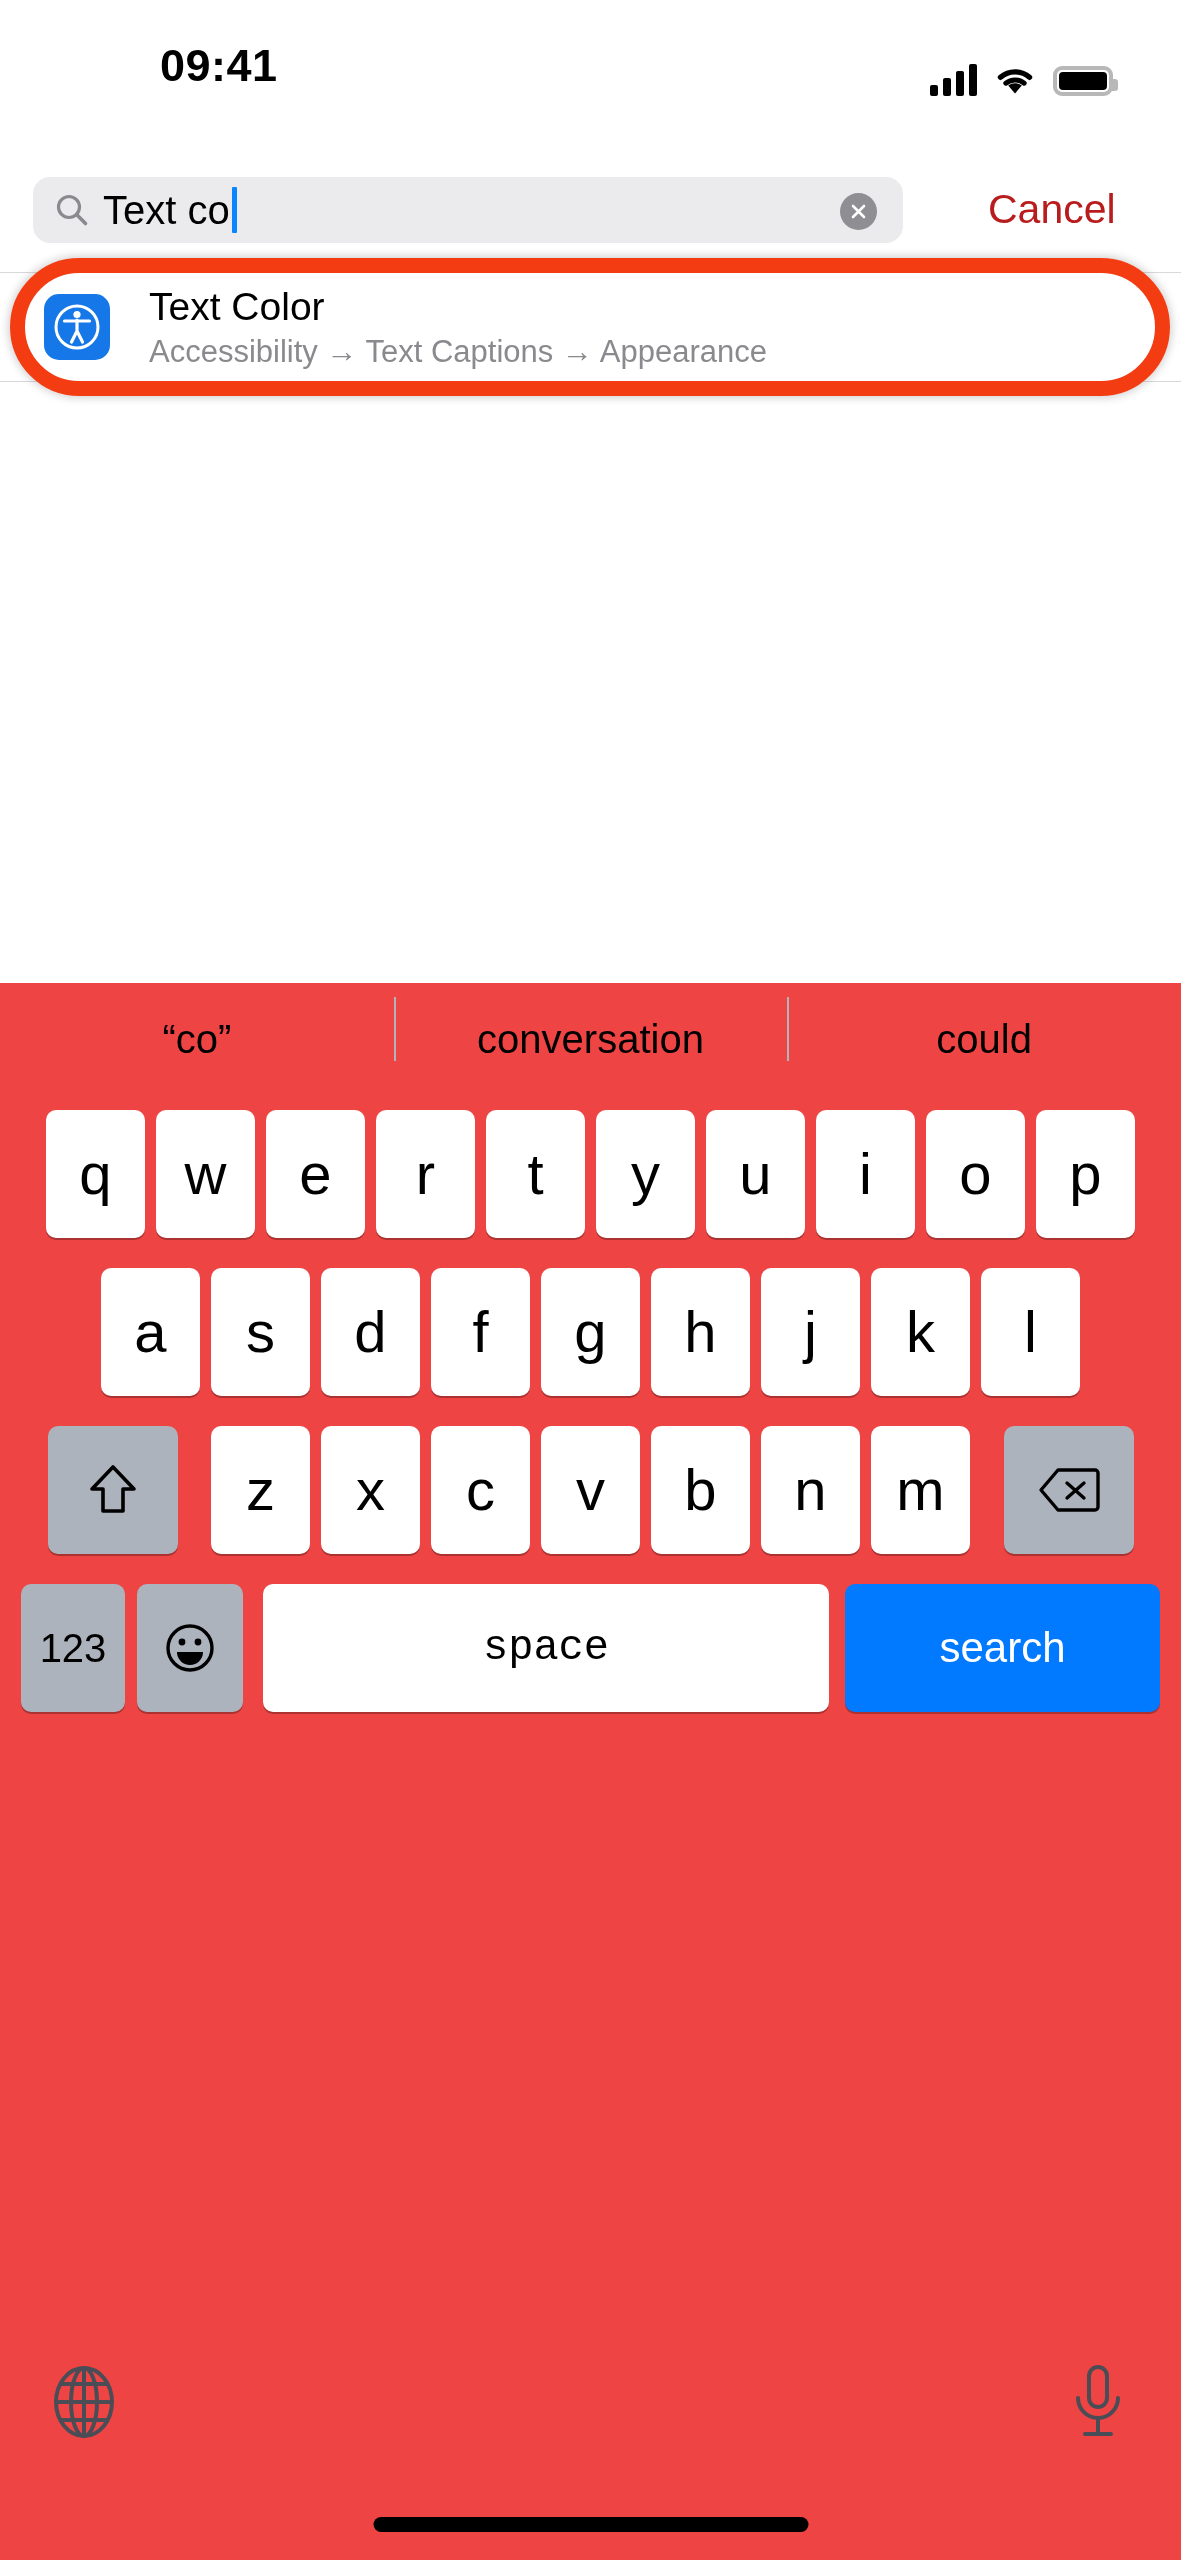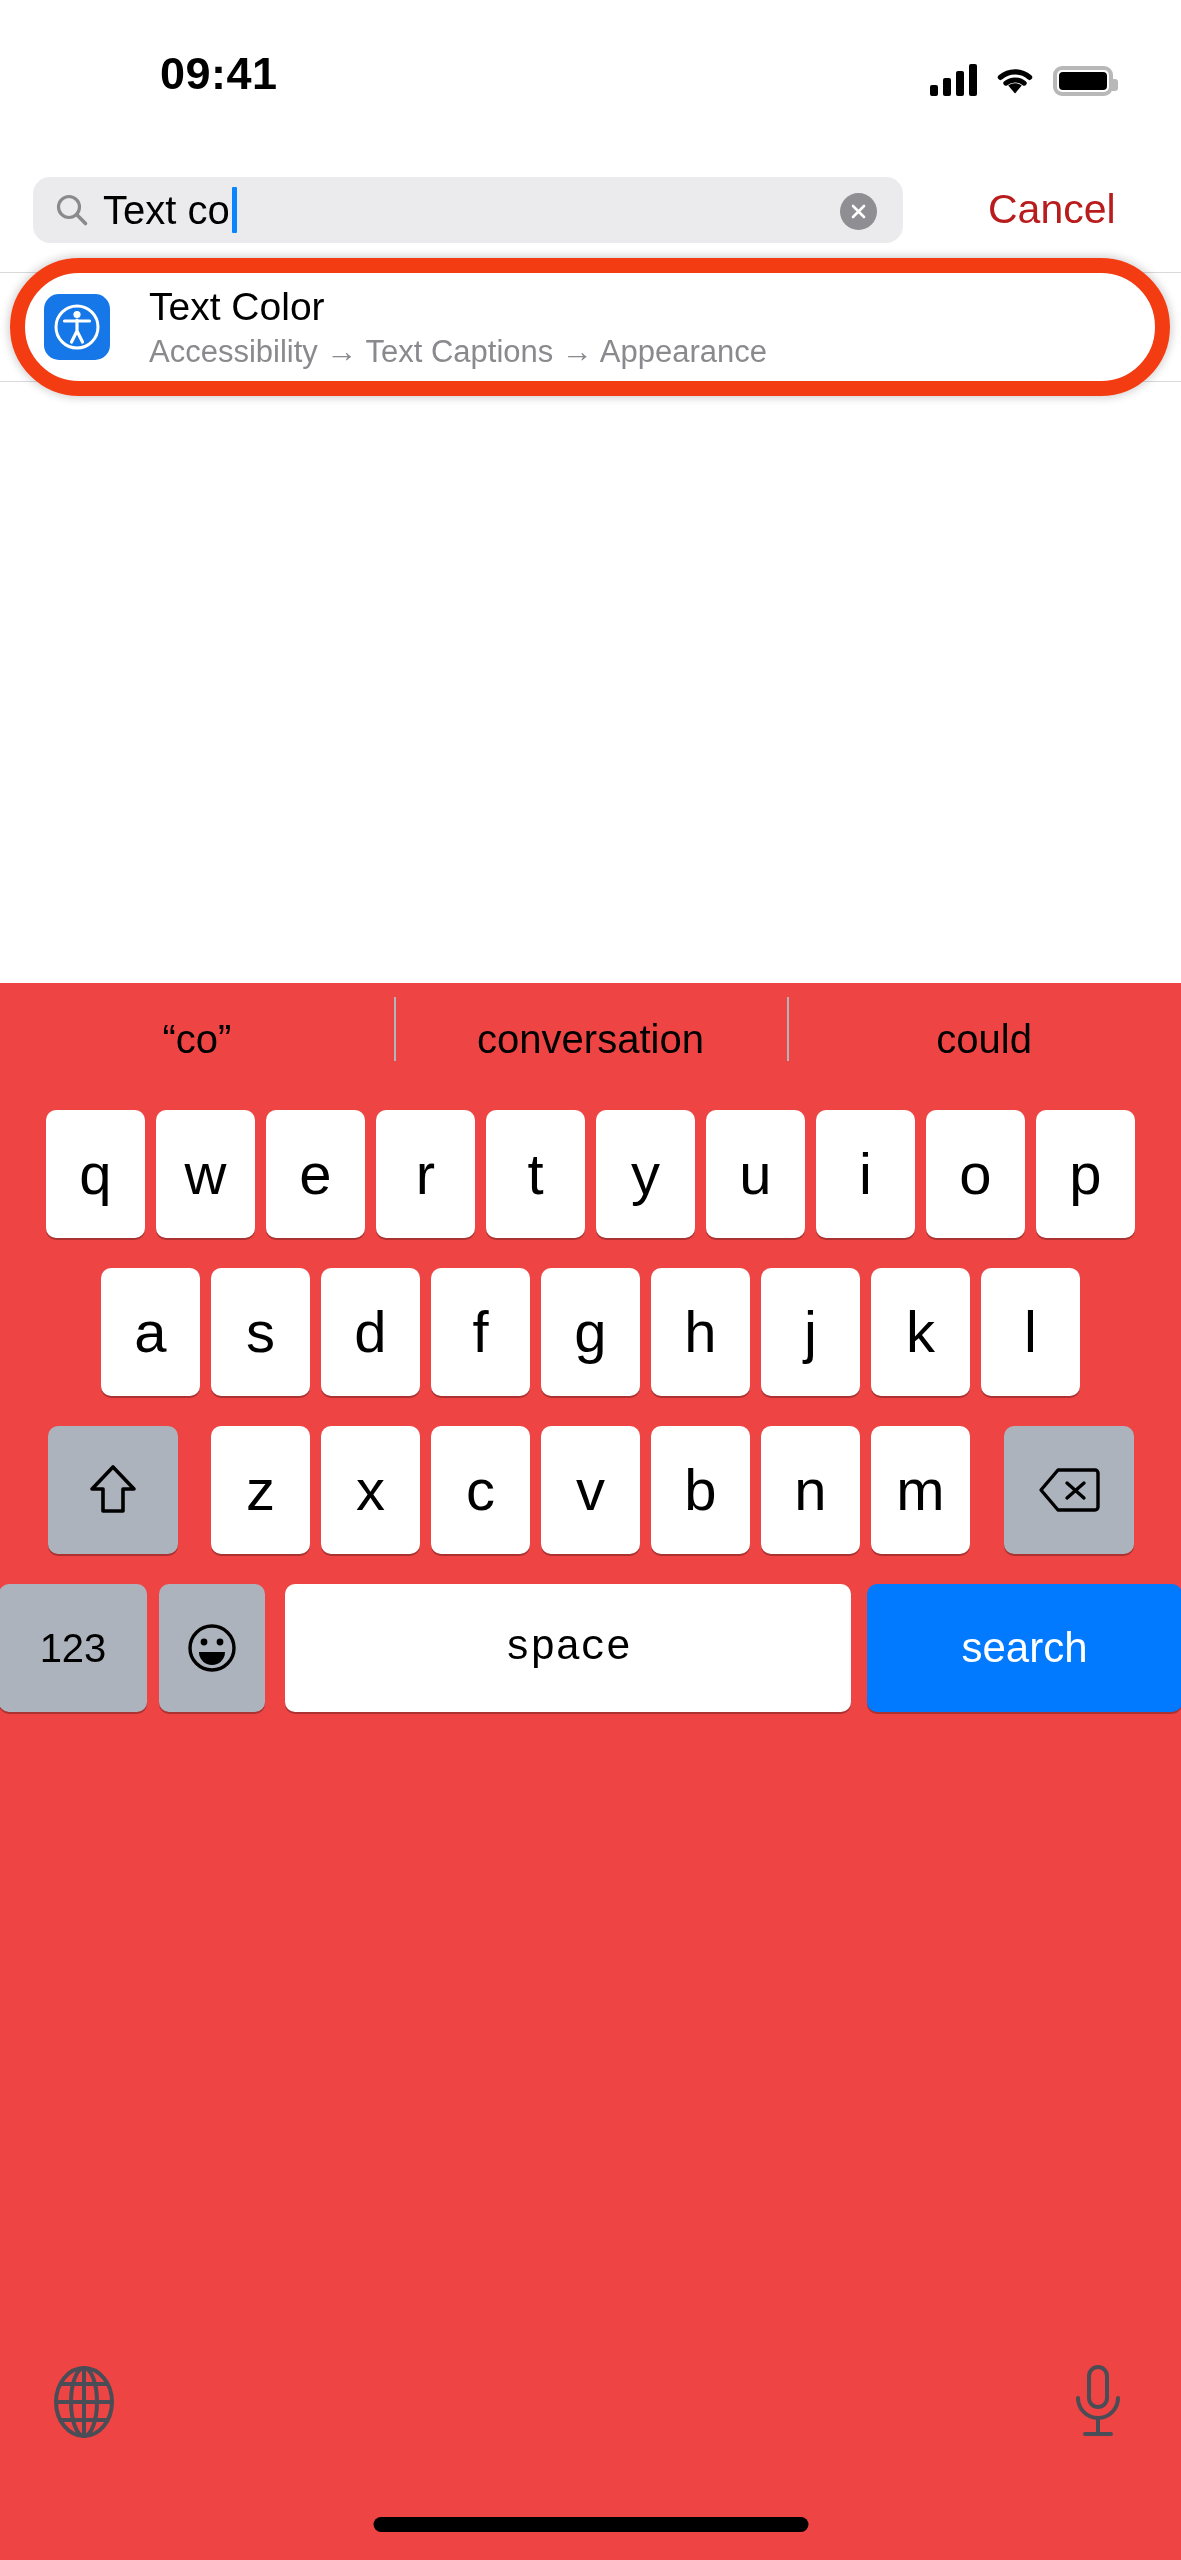--- a/index.html
+++ b/index.html
@@ -10,21 +10,21 @@
     position:relative;
     overflow:hidden;
     -webkit-font-smoothing:antialiased;
   }
 
   
   .status-bar{
     position:absolute; top:0; left:0; width:1181px; height:120px;
   }
   .status-time{
-    position:absolute; left:160px; top:48px;
+    position:absolute; left:160px; top:40px;
     font-size:45px; font-weight:700; color:#000;
     letter-spacing:0.5px;
   }
   .status-right{
     position:absolute; right:68px; top:52px;
     display:flex; align-items:flex-end; gap:17px; height:44px;
   }
   .bars{ display:flex; align-items:flex-end; gap:5px; height:32px; }
   .bars i{ display:block; width:8px; background:#000; border-radius:2px; }
   .bars i:nth-child(1){ height:11px; }
@@ -140,21 +140,21 @@
   .row2 .key{ width:99px; height:128px; margin:0 5.5px; }
   .row3 .key{ width:99px; height:128px; margin:0 5.5px; }
   .key-wide{ background:#adb3bc !important; }
   .row3 .key-shift{ width:130px; height:128px; margin-right:28px; margin-left:6px; }
   .row3 .key-delete{ width:130px; height:128px; margin-left:28px; margin-right:6px; }
   .key-shift svg{ width:54px; height:58px; }
   .key-delete svg{ width:62px; height:48px; }
 
   .row4{ height:158px; }
   .row4 .key{ height:128px; }
-  .key-123{ width:148px; margin:0 6px 0 12px; font-size:40px; background:#adb3bc !important; }
+  .key-123{ width:104px; margin:0 6px 0 12px; font-size:40px; background:#adb3bc !important; }
   .key-emoji{ width:106px; margin:0 12px 0 6px; background:#adb3bc !important; }
   .key-emoji svg{ width:54px; height:54px; }
   .key-space{ width:566px; margin:0 8px; font-size:42px;font-family:Liberation Mono, monospace; }
   .key-search{
     width:315px; margin:0 12px 0 8px; font-size:42px;
     background:#027aff !important; color:#ffffff;
   }
 
   .kb-bottom{
     position:absolute; bottom:0; left:0; width:1181px; height:220px;

